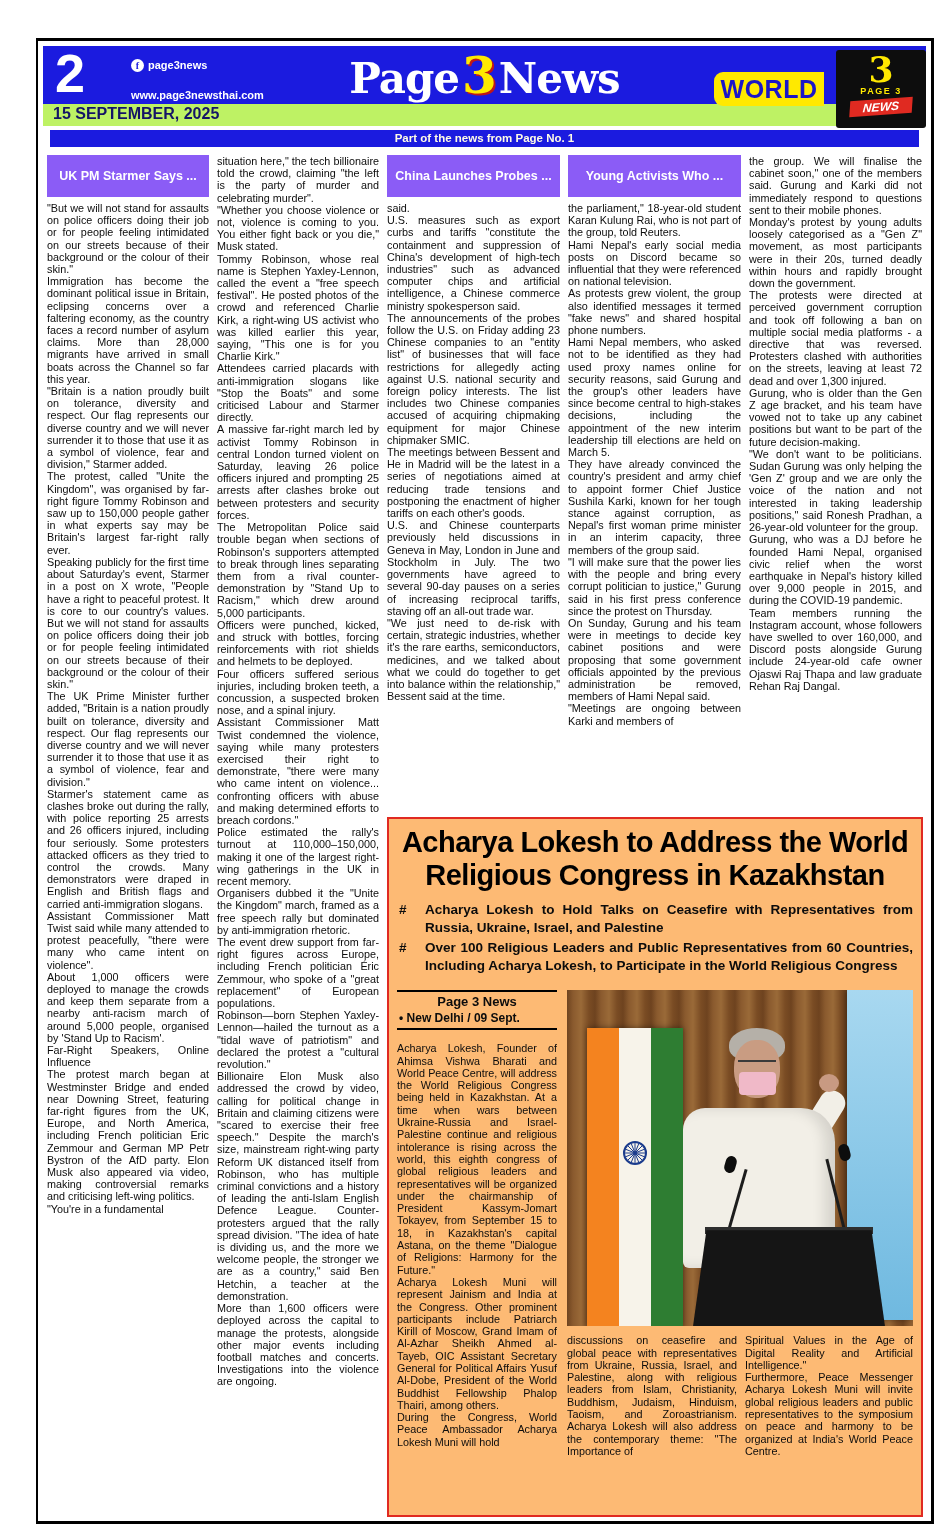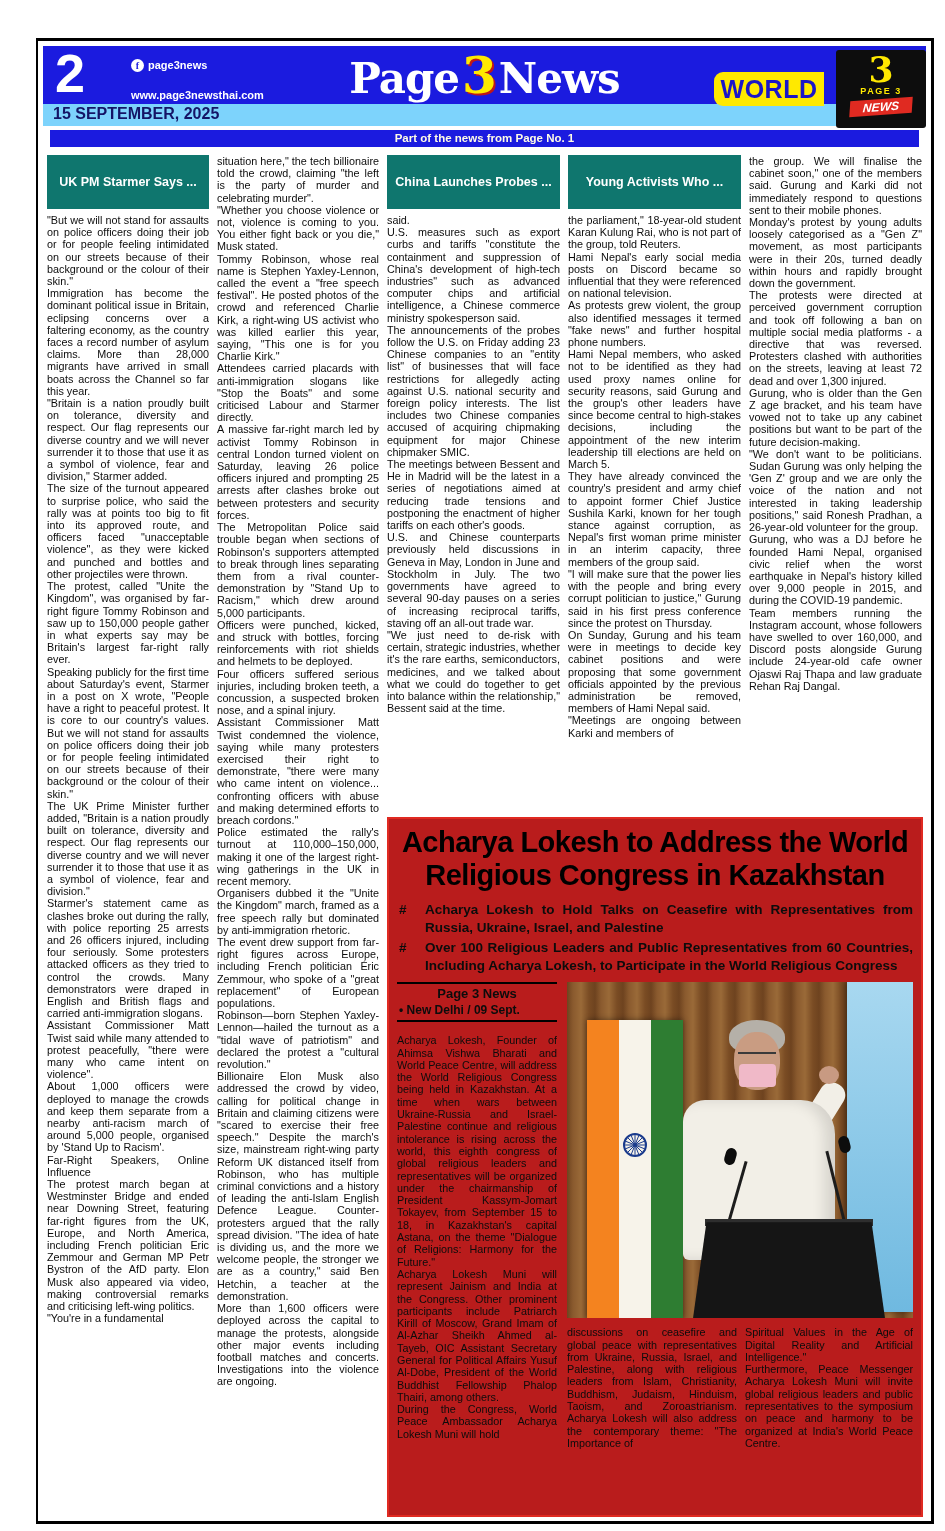--- a/index.html
+++ b/index.html
@@ -16,52 +16,52 @@
   .fb { display:inline-block; width:13px; height:13px; border-radius:50%; background:#fff; color:#1b1bdf;
         text-align:center; line-height:13px; font-size:10px; font-weight:bold; margin-right:4px;
         font-family:"Liberation Serif", serif; }
   .website { margin-top:17px; }
   .masthead { position:absolute; left:0; right:0; top:0; text-align:center;
               font-family:"DejaVu Serif", serif; font-weight:bold; font-size:42px; color:#fff; letter-spacing:-1px; }
   .masthead .m3 { color:#ffe900; font-size:50px; text-shadow:2px 2px 0 #c01818; padding:0 3px; }
   .world-pill { position:absolute; right:102px; top:26px; width:110px; height:34px; background:#ffe900;
                 color:#1b16c8; font-weight:bold; font-size:25px; text-align:center; line-height:34px;
                 border-radius:9px 0 0 9px; z-index:3; letter-spacing:.5px; }
-  .date-strip { height:22px; background:#7dd3fc; position:relative; }
+  .date-strip { height:22px; background:#bef264; position:relative; }
   .date-strip span { position:absolute; left:10px; top:1px; font-size:16px; font-weight:bold; color:#141466; }
   .logo-box { position:absolute; right:0; top:4px; width:90px; height:78px; background:#0d0d0d;
               border-radius:3px; text-align:center; z-index:4; padding-top:2px; box-sizing:border-box; }
   .logo3 { color:#ffe900; font-size:36px; font-weight:bold; line-height:34px; font-family:"DejaVu Serif", serif; }
   .logopage { color:#ffe900; font-size:9px; font-weight:bold; letter-spacing:1.5px; }
   .logonews { margin:3px auto 0; width:62px; background:#e02a21; color:#fff; font-style:italic;
               font-weight:bold; font-size:12px; transform:skewX(-8deg) rotate(-4deg); padding:1px 0; }
   .strapline { margin:4px 12px 0; height:17px; background:#1b1bdf; text-align:center; color:#fffce6;
                font-size:11.5px; font-weight:bold; line-height:17px; }
 
   
   .main { display:flex; gap:8px; padding:8px 9px 0; }
   .col { width:162px; flex:0 0 auto; height:1358px; overflow:hidden; }
-  .col-head { background:#0f766e; color:#fff; font-weight:bold; font-size:12.5px; text-align:center;
-              padding:20px 2px; margin-bottom:5px; }
+  .col-head { background:#8b5cf6; color:#fff; font-weight:bold; font-size:12.5px; text-align:center;
+              padding:14px 2px; margin-bottom:5px; }
   .coltext p.para, .feat-col p.para { margin:0; font-size:10.8px; line-height:12.2px; text-align:justify; }
   .right-wrap { width:536px; flex:0 0 auto; }
   .top-cols { display:flex; gap:8px; height:660px; overflow:hidden; }
   .tcol { width:173px; flex:0 0 auto; overflow:hidden; }
 
   
   .featured { margin-top:2px; border:2px solid #e02a21; height:700px; box-sizing:border-box;
-              padding:2px 8px; overflow:hidden; background:#b91c1c; }
+              padding:2px 8px; overflow:hidden; background:#fdba74; }
   .feat-headline { font-size:29px; font-weight:bold; text-align:center; line-height:1.14;
                    letter-spacing:-.5px; color:#000; margin-top:5px; }
   .feat-bullets { margin-top:9px; }
   .bullet { display:flex; font-weight:bold; font-size:13.5px; line-height:1.3; }
   .bullet + .bullet { margin-top:3px; }
   .bullet .hash { width:26px; flex:0 0 auto; padding-left:2px; }
   .bullet .btext { text-align:justify; flex:1; }
-  .feat-body { position:relative; margin-top:8px; height:528px; }
+  .feat-body { position:relative; margin-top:16px; height:528px; }
   .dateline { position:absolute; left:0; top:0; width:160px; border-top:2px solid #000;
               border-bottom:2px solid #000; box-sizing:border-box; }
   .dl-src { text-align:center; font-weight:bold; font-size:13px; padding:2px 0 1px; }
   .dl-loc { font-weight:bold; font-size:12px; padding:1px 2px 3px; }
   .feat-col { position:absolute; overflow:hidden; }
   .feat-col p.para { line-height:12.3px; }
   .feat-col1 { left:0; top:52px; width:160px; height:476px; }
   .feat-col2 { left:170px; top:344px; width:170px; height:184px; }
   .feat-col3 { left:348px; top:344px; width:168px; height:184px; }
 
@@ -125,21 +125,20 @@
     <div class="strapline"><span>Part of the news from Page No. 1</span></div>
 
     <div class="main">
 
       <div class="col">
         <div class="col-head"><span>UK PM Starmer Says  ...</span></div>
         <div class="coltext">
             <p class="para">"But we will not stand for assaults on police officers doing their job or for people feeling intimidated on our streets because of their background or the colour of their skin."</p>
             <p class="para">Immigration has become the dominant political issue in Britain, eclipsing concerns over a faltering economy, as the country faces a record number of asylum claims. More than 28,000 migrants have arrived in small boats across the Channel so far this year.</p>
             <p class="para">"Britain is a nation proudly built on tolerance, diversity and respect. Our flag represents our diverse country and we will never surrender it to those that use it as a symbol of violence, fear and division," Starmer added.</p>
-            <p class="para">The size of the turnout appeared to surprise police, who said the rally was at points too big to fit into its approved route, and officers faced "unacceptable violence", as they were kicked and punched and bottles and other projectiles were thrown.</p>
             <p class="para">The protest, called "Unite the Kingdom", was organised by far-right figure Tommy Robinson and saw up to 150,000 people gather in what experts say may be Britain's largest far-right rally ever.</p>
             <p class="para">Speaking publicly for the first time about Saturday's event, Starmer in a post on X wrote, "People have a right to peaceful protest. It is core to our country's values. But we will not stand for assaults on police officers doing their job or for people feeling intimidated on our streets because of their background or the colour of their skin."</p>
             <p class="para">The UK Prime Minister further added, "Britain is a nation proudly built on tolerance, diversity and respect. Our flag represents our diverse country and we will never surrender it to those that use it as a symbol of violence, fear and division."</p>
             <p class="para">Starmer's statement came as clashes broke out during the rally, with police reporting 25 arrests and 26 officers injured, including four seriously. Some protesters attacked officers as they tried to control the crowds. Many demonstrators were draped in English and British flags and carried anti-immigration slogans.</p>
             <p class="para">Assistant Commissioner Matt Twist said while many attended to protest peacefully, "there were many who came intent on violence".</p>
             <p class="para">About 1,000 officers were deployed to manage the crowds and keep them separate from a nearby anti-racism march of around 5,000 people, organised by 'Stand Up to Racism'.</p>
             <p class="para">Far-Right Speakers, Online Influence</p>
             <p class="para">The protest march began at Westminster Bridge and ended near Downing Street, featuring far-right figures from the UK, Europe, and North America, including French politician Eric Zemmour and German MP Petr Bystron of the AfD party. Elon Musk also appeared via video, making controversial remarks and criticising left-wing politics.</p>
             <p class="para">"You're in a fundamental</p>
           </div>
@@ -176,21 +175,21 @@
                 <p class="para">The meetings between Bessent and He in Madrid will be the latest in a series of negotiations aimed at reducing trade tensions and postponing the enactment of higher tariffs on each other's goods.</p>
                 <p class="para">U.S. and Chinese counterparts previously held discussions in Geneva in May, London in June and Stockholm in July. The two governments have agreed to several 90-day pauses on a series of increasing reciprocal tariffs, staving off an all-out trade war.</p>
                 <p class="para">"We just need to de-risk with certain, strategic industries, whether it's the rare earths, semiconductors, medicines, and we talked about what we could do together to get into balance within the relationship," Bessent said at the time.</p>
               </div>
           </div>
           <div class="tcol">
             <div class="col-head"><span>Young Activists Who ...</span></div>
             <div class="coltext">
                 <p class="para">the parliament," 18-year-old student Karan Kulung Rai, who is not part of the group, told Reuters.</p>
                 <p class="para">Hami Nepal's early social media posts on Discord became so influential that they were referenced on national television.</p>
-                <p class="para">As protests grew violent, the group also identified messages it termed "fake news" and further hospital phone numbers.</p>
+                <p class="para">As protests grew violent, the group also identified messages it termed "fake news" and shared hospital phone numbers.</p>
                 <p class="para">Hami Nepal members, who asked not to be identified as they had used proxy names online for security reasons, said Gurung and the group's other leaders have since become central to high-stakes decisions, including the appointment of the new interim leadership till elections are held on March 5.</p>
                 <p class="para">They have already convinced the country's president and army chief to appoint former Chief Justice Sushila Karki, known for her tough stance against corruption, as Nepal's first woman prime minister in an interim capacity, three members of the group said.</p>
                 <p class="para">"I will make sure that the power lies with the people and bring every corrupt politician to justice," Gurung said in his first press conference since the protest on Thursday.</p>
                 <p class="para">On Sunday, Gurung and his team were in meetings to decide key cabinet positions and were proposing that some government officials appointed by the previous administration be removed, members of Hami Nepal said.</p>
                 <p class="para">"Meetings are ongoing between Karki and members of</p>
               </div>
           </div>
           <div class="tcol">
             <div class="coltext">
                 <p class="para">the group. We will finalise the cabinet soon," one of the members said. Gurung and Karki did not immediately respond to questions sent to their mobile phones.</p>

